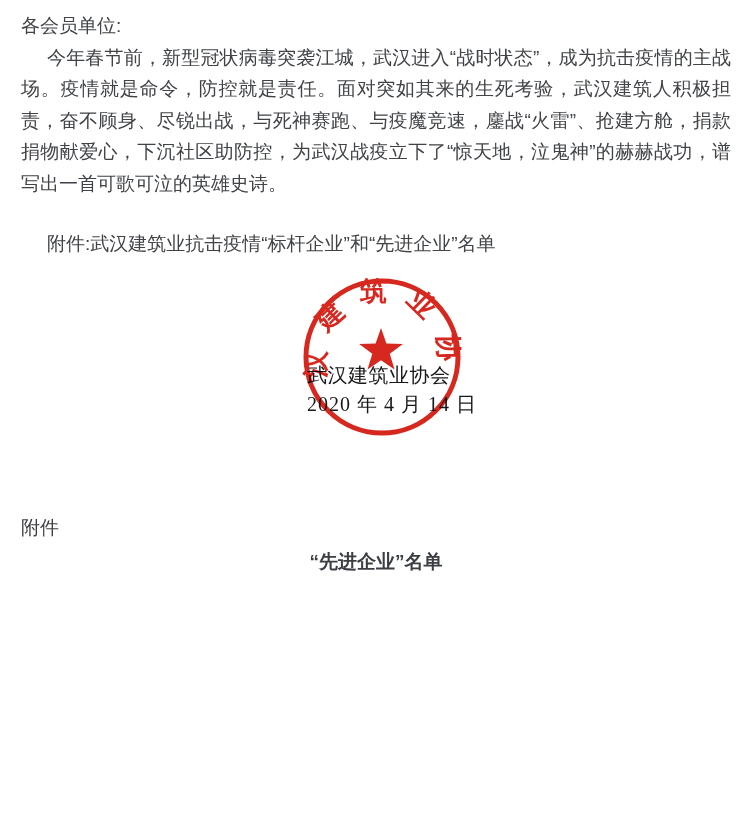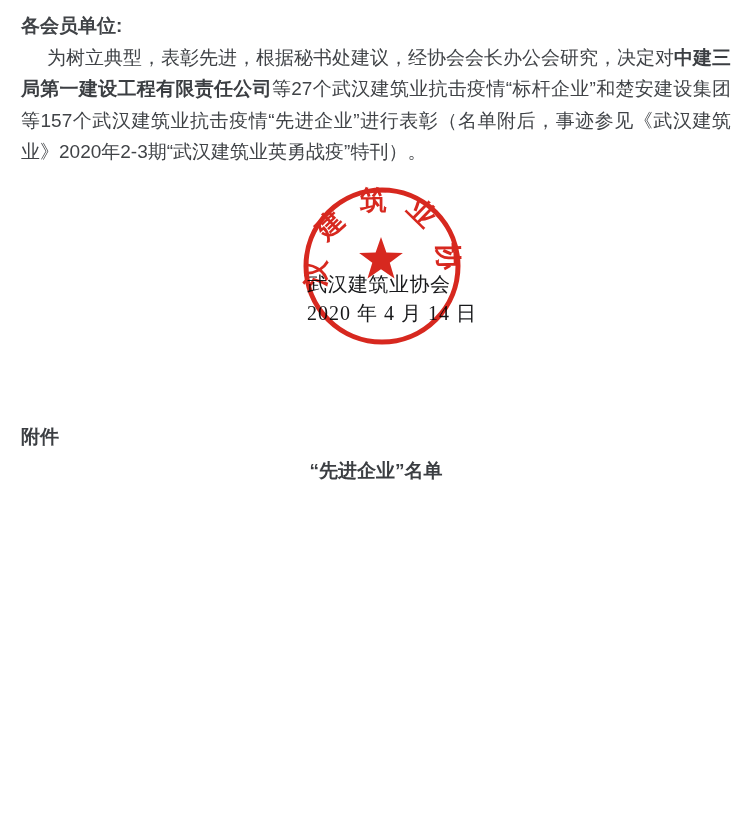--- a/index.html
+++ b/index.html
@@ -16,21 +16,21 @@
     padding: 10px 22px 0 21px;
     font-family: "Liberation Sans", "DejaVu Sans", sans-serif;
     color: #404347;
   }
   .body-text {
     font-size: 19px;
     line-height: 31.6px;
     text-align: justify;
     text-justify: inter-ideograph;
   }
-  .salutation { text-indent: 0; font-weight: bold; }
+  .salutation { text-indent: 0; }
   .body-text p { margin: 0; text-indent: 26px; }
   .bold-company { font-weight: bold; color: #3b3e42; }
   p.attachment-line { margin-top: 28px; }
 
   .stamp-wrap {
     position: relative;
     height: 172px;
     margin-top: 17px;
   }
   .seal {
@@ -65,45 +65,46 @@
     font-family: "Liberation Serif", "DejaVu Serif", serif;
     font-size: 20px;
     letter-spacing: 1px;
     color: #17181a;
     white-space: nowrap;
   }
 
   .appendix-label {
     margin-top: 66px;
     font-size: 19px;
-    font-weight: bold;
+    font-weight: normal;
     color: #3b3e42;
     line-height: 28px;
   }
   .appendix-title {
     margin-top: 6px;
     text-align: center;
     font-size: 19px;
     font-weight: bold;
     color: #3b3e42;
     line-height: 27.5px;
   }
 </style>
 </head>
 <body>
 
 <div class="doc">
 
   <div class="body-text">
     <div class="salutation">各会员单位:</div>
 
-
-    <p><span>为树立典型，表彰先进，根据秘书处建议，经协会会长办公会研究，决定对</span><span class="bold-company">中建三局第一建设工程有限责任公司</span><span>等27个武汉建筑业抗击疫情“标杆企业”和楚安建设集团等157个武汉建筑业抗击疫情“先进企业”进行表彰（名单附后，事迹参见《武汉建筑业》2020年2-3期“武汉建筑业英勇战疫”特刊）。</span></p>
+    <p>今年春节前，新型冠状病毒突袭江城，武汉进入“战时状态”，成为抗击疫情的主战场。疫情就是命令，防控就是责任。面对突如其来的生死考验，武汉建筑人积极担责，奋不顾身、尽锐出战，与死神赛跑、与疫魔竞速，鏖战“火雷”、抢建方舱，捐款捐物献爱心，下沉社区助防控，为武汉战疫立下了“惊天地，泣鬼神”的赫赫战功，谱写出一首可歌可泣的英雄史诗。</p>
 
 
+
+    <p class="attachment-line">附件:武汉建筑业抗击疫情“标杆企业”和“先进企业”名单</p>
   </div>
 
   <div class="stamp-wrap">
 
     <svg class="seal" width="160" height="168" viewBox="0 0 160 168" xmlns="http://www.w3.org/2000/svg">
       <circle cx="80" cy="84" r="76" fill="none" stroke="#d7281f" stroke-width="5"></circle>
       <path id="sealArc" d="M 26.4 103.5 A 57 57 0 1 1 133.6 103.5" fill="none"></path>
       <text class="seal-text" fill="#d7281f" text-anchor="middle">
         <textPath href="#sealArc" startOffset="50%">武汉建筑业协会</textPath>
       </text>

